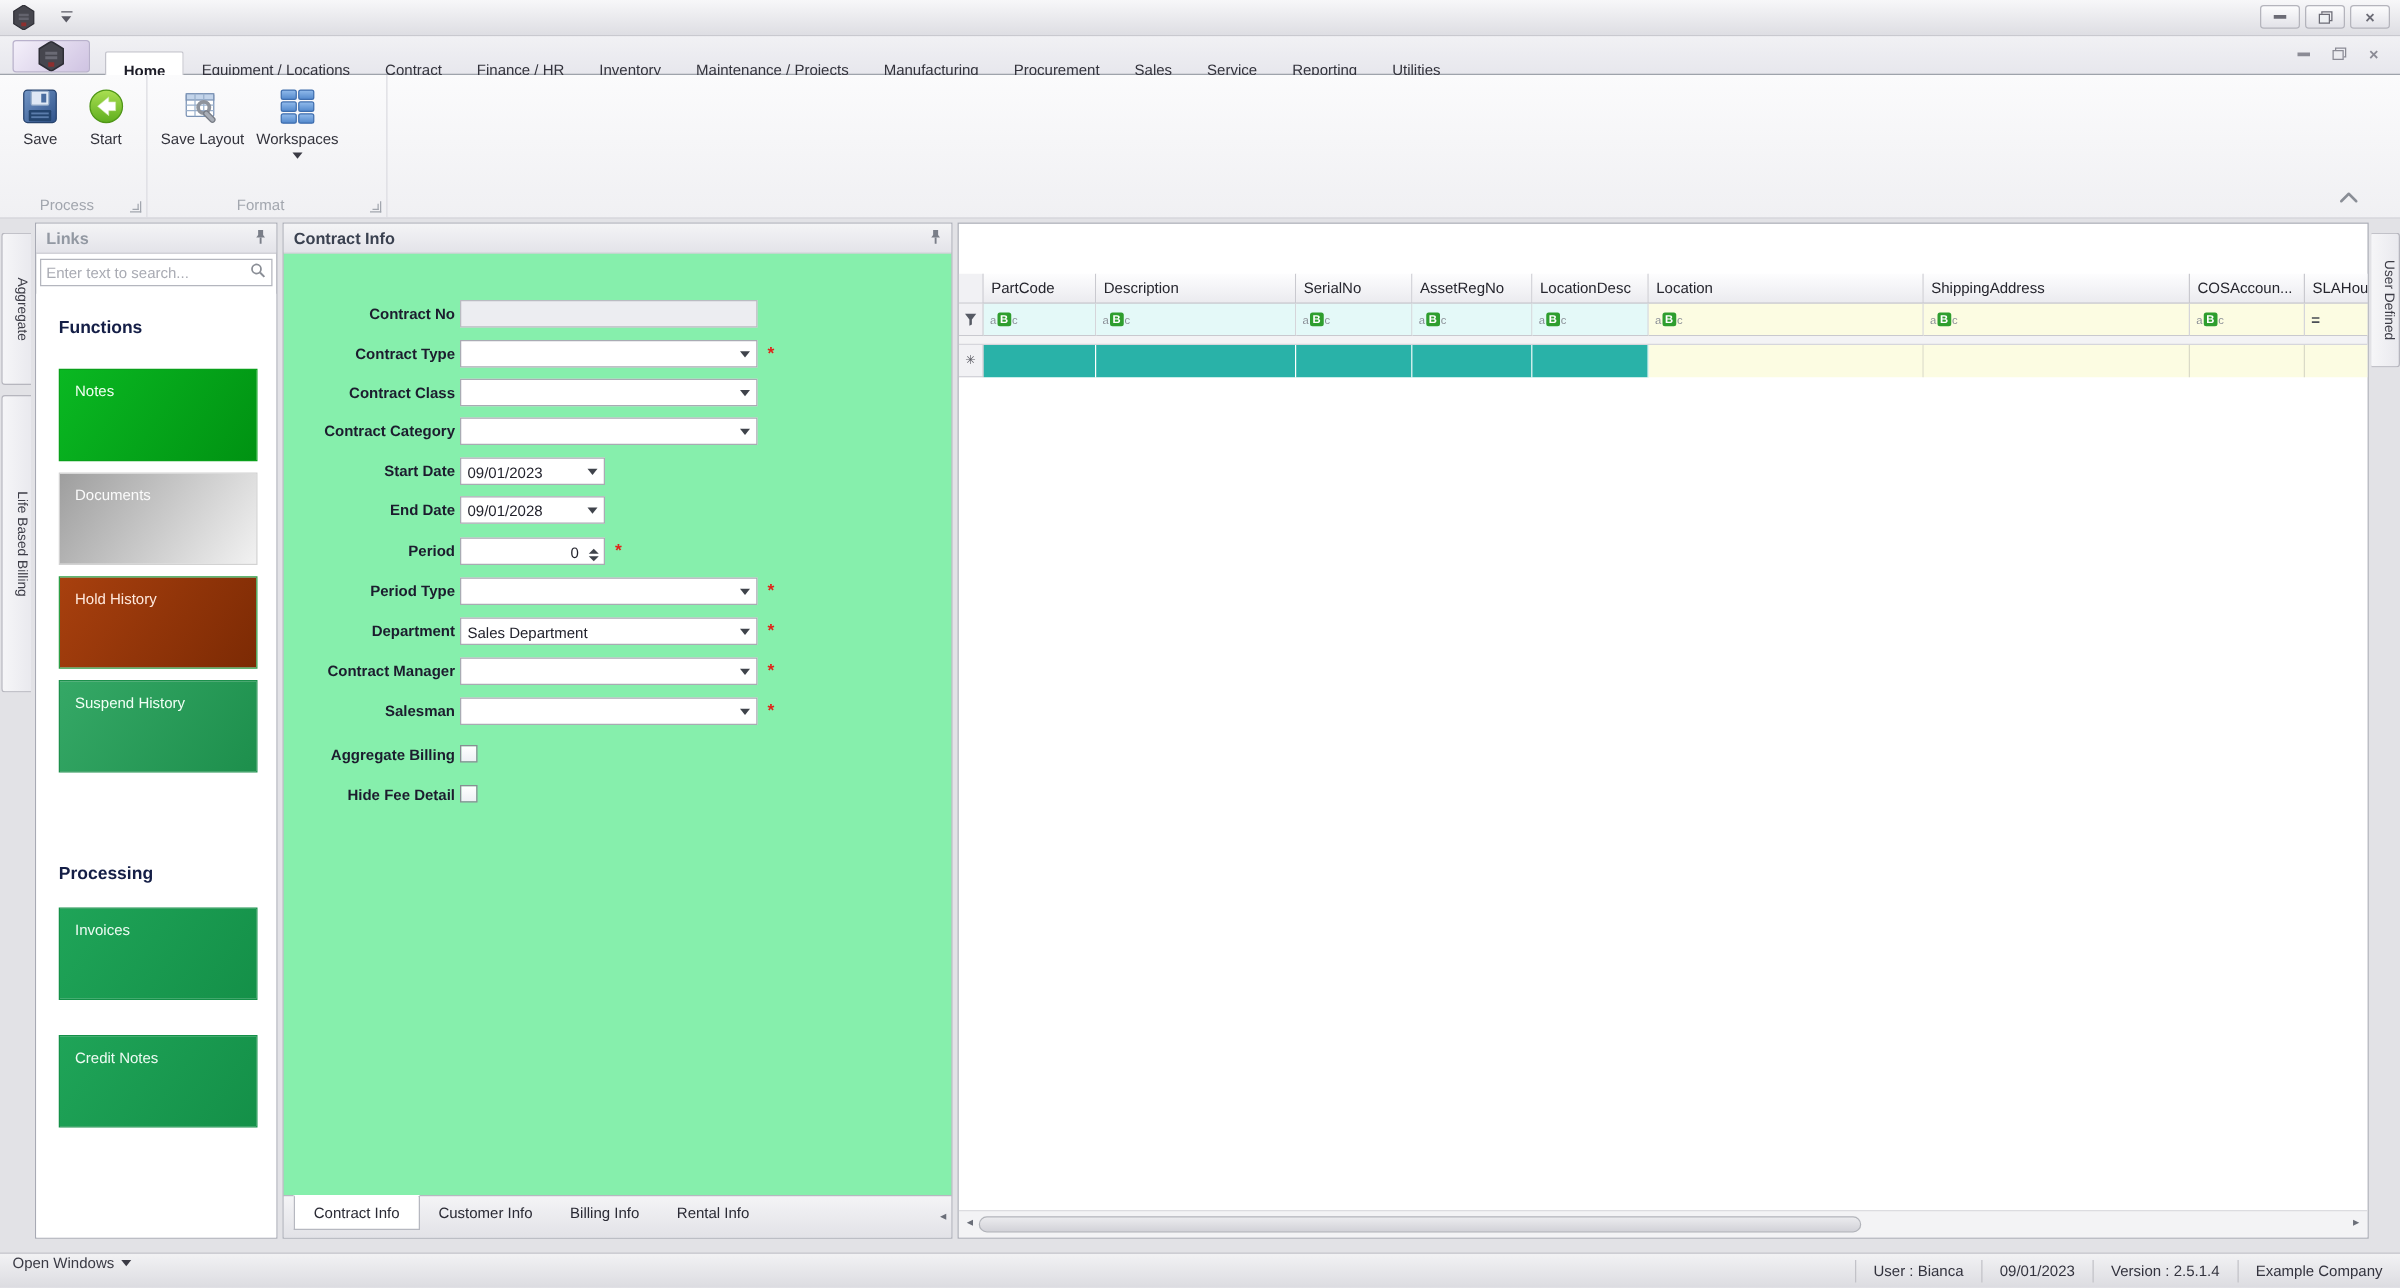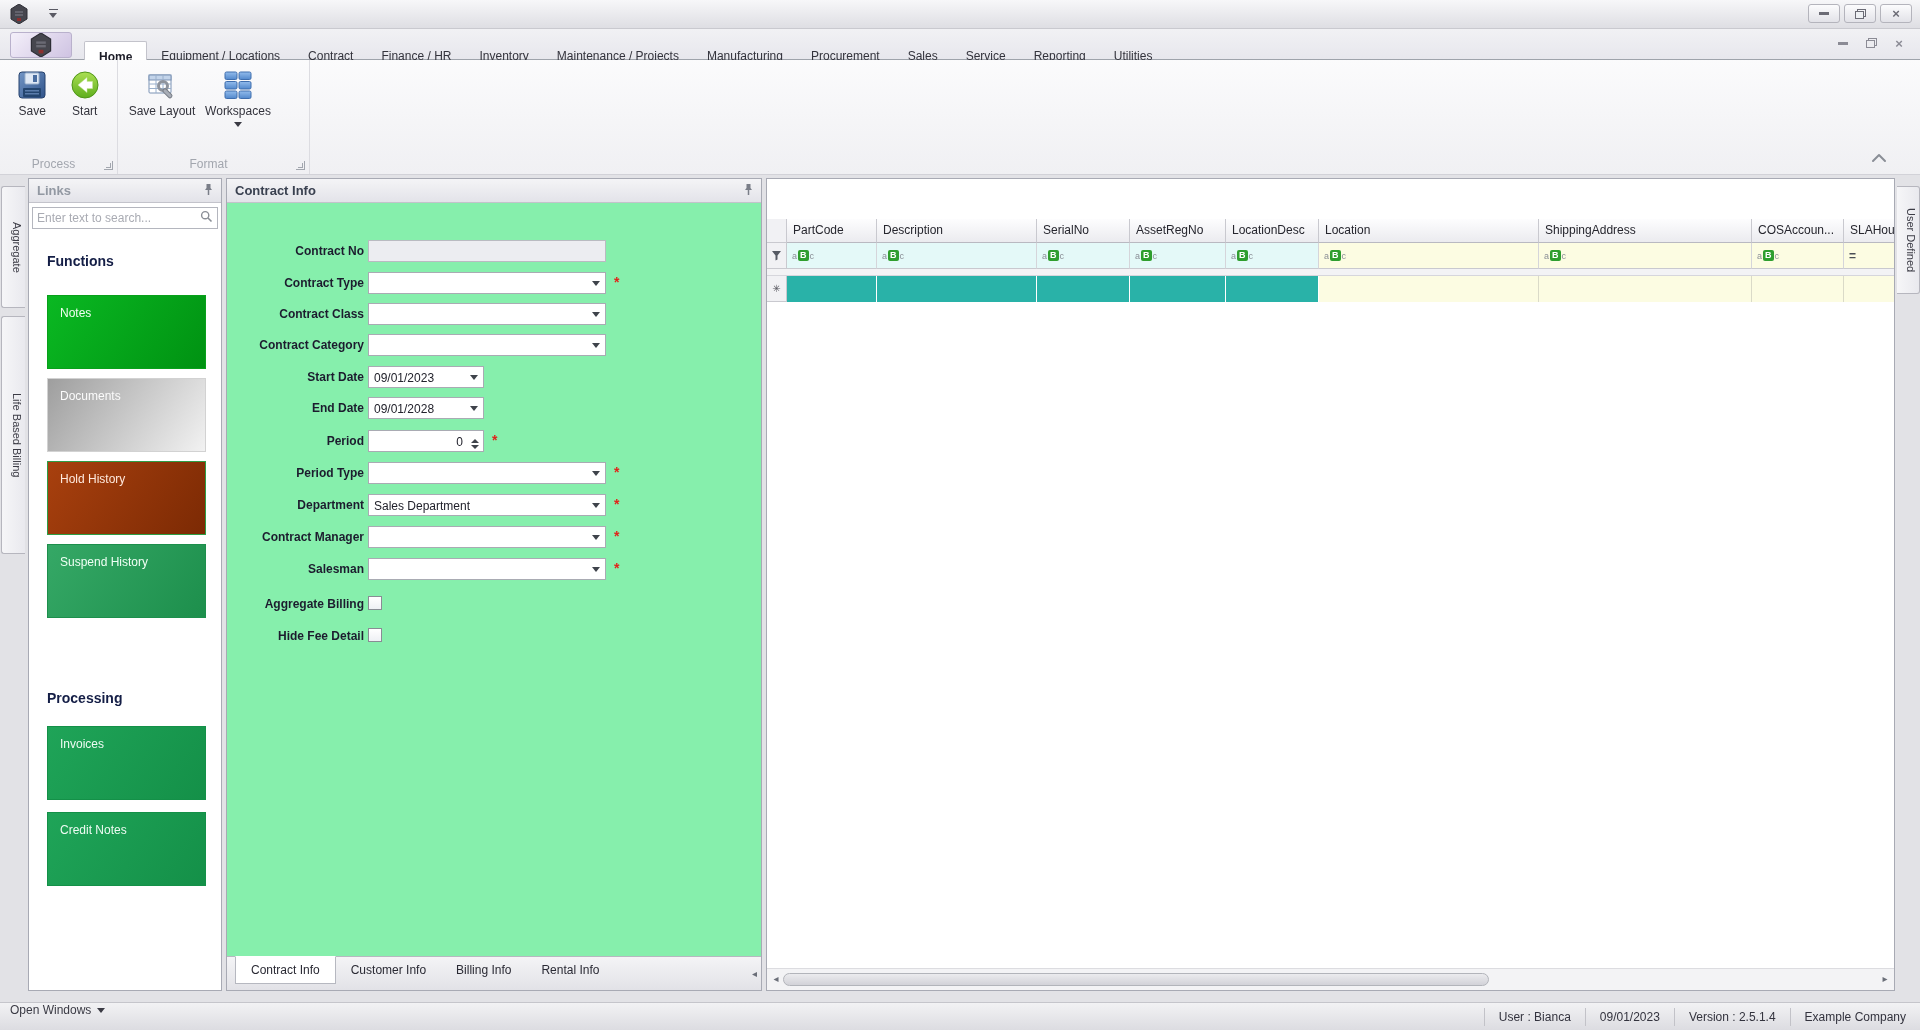--- a/index.html
+++ b/index.html
@@ -318,21 +318,21 @@
         </span>
       </div>
       <div class="links-body">
           <div class="lsec-h">Functions</div>
           <div class="lbtn first" style="background: linear-gradient(125deg, rgb(10, 184, 34), rgb(0, 146, 18)); border-color: rgb(9, 160, 27); color: rgb(242, 255, 242);"><span class="lbtn-label">Notes</span></div>
           <div class="lbtn" style="background: linear-gradient(125deg, rgb(158, 158, 158), rgb(242, 242, 242)); border-color: rgb(210, 210, 210); color: rgb(251, 251, 251);"><span class="lbtn-label">Documents</span></div>
           <div class="lbtn" style="background: linear-gradient(125deg, rgb(168, 64, 14), rgb(124, 42, 4)); border-color: rgb(46, 158, 70); color: rgb(255, 233, 221);"><span class="lbtn-label">Hold History</span></div>
           <div class="lbtn" style="background: linear-gradient(125deg, rgb(53, 168, 102), rgb(29, 143, 76)); border-color: rgb(29, 143, 76); color: rgb(240, 255, 245);"><span class="lbtn-label">Suspend History</span></div>
           <div class="lsec-h" style="margin-top: 72px;">Processing</div>
           <div class="lbtn first" style="background: linear-gradient(125deg, rgb(31, 164, 88), rgb(20, 144, 72)); border-color: rgb(20, 144, 72); color: rgb(238, 251, 243); margin-top: 20px;"><span class="lbtn-label">Invoices</span></div>
-          <div class="lbtn" style="background: linear-gradient(125deg, rgb(31, 164, 88), rgb(20, 144, 72)); border-color: rgb(20, 144, 72); color: rgb(238, 251, 243); margin-top: 12px;"><span class="lbtn-label">Credit Notes</span></div>
+          <div class="lbtn" style="background: linear-gradient(125deg, rgb(31, 164, 88), rgb(20, 144, 72)); border-color: rgb(20, 144, 72); color: rgb(238, 251, 243); margin-top: 28px;"><span class="lbtn-label">Credit Notes</span></div>
         </div>
     </div>
 
     <div class="panel form-panel">
       <div class="panel-h">
         <span class="ph-title">Contract Info</span>
         <span class="pin">
           <svg width="9" height="13" viewBox="0 0 9 13">
               <path d="M2.5 1 h4 v4 l1.5 2 h-7 l1.5 -2 z" fill="#7a7e88"></path>
               <line x1="4.5" y1="7" x2="4.5" y2="12" stroke="#7a7e88" stroke-width="1.5"></line>

